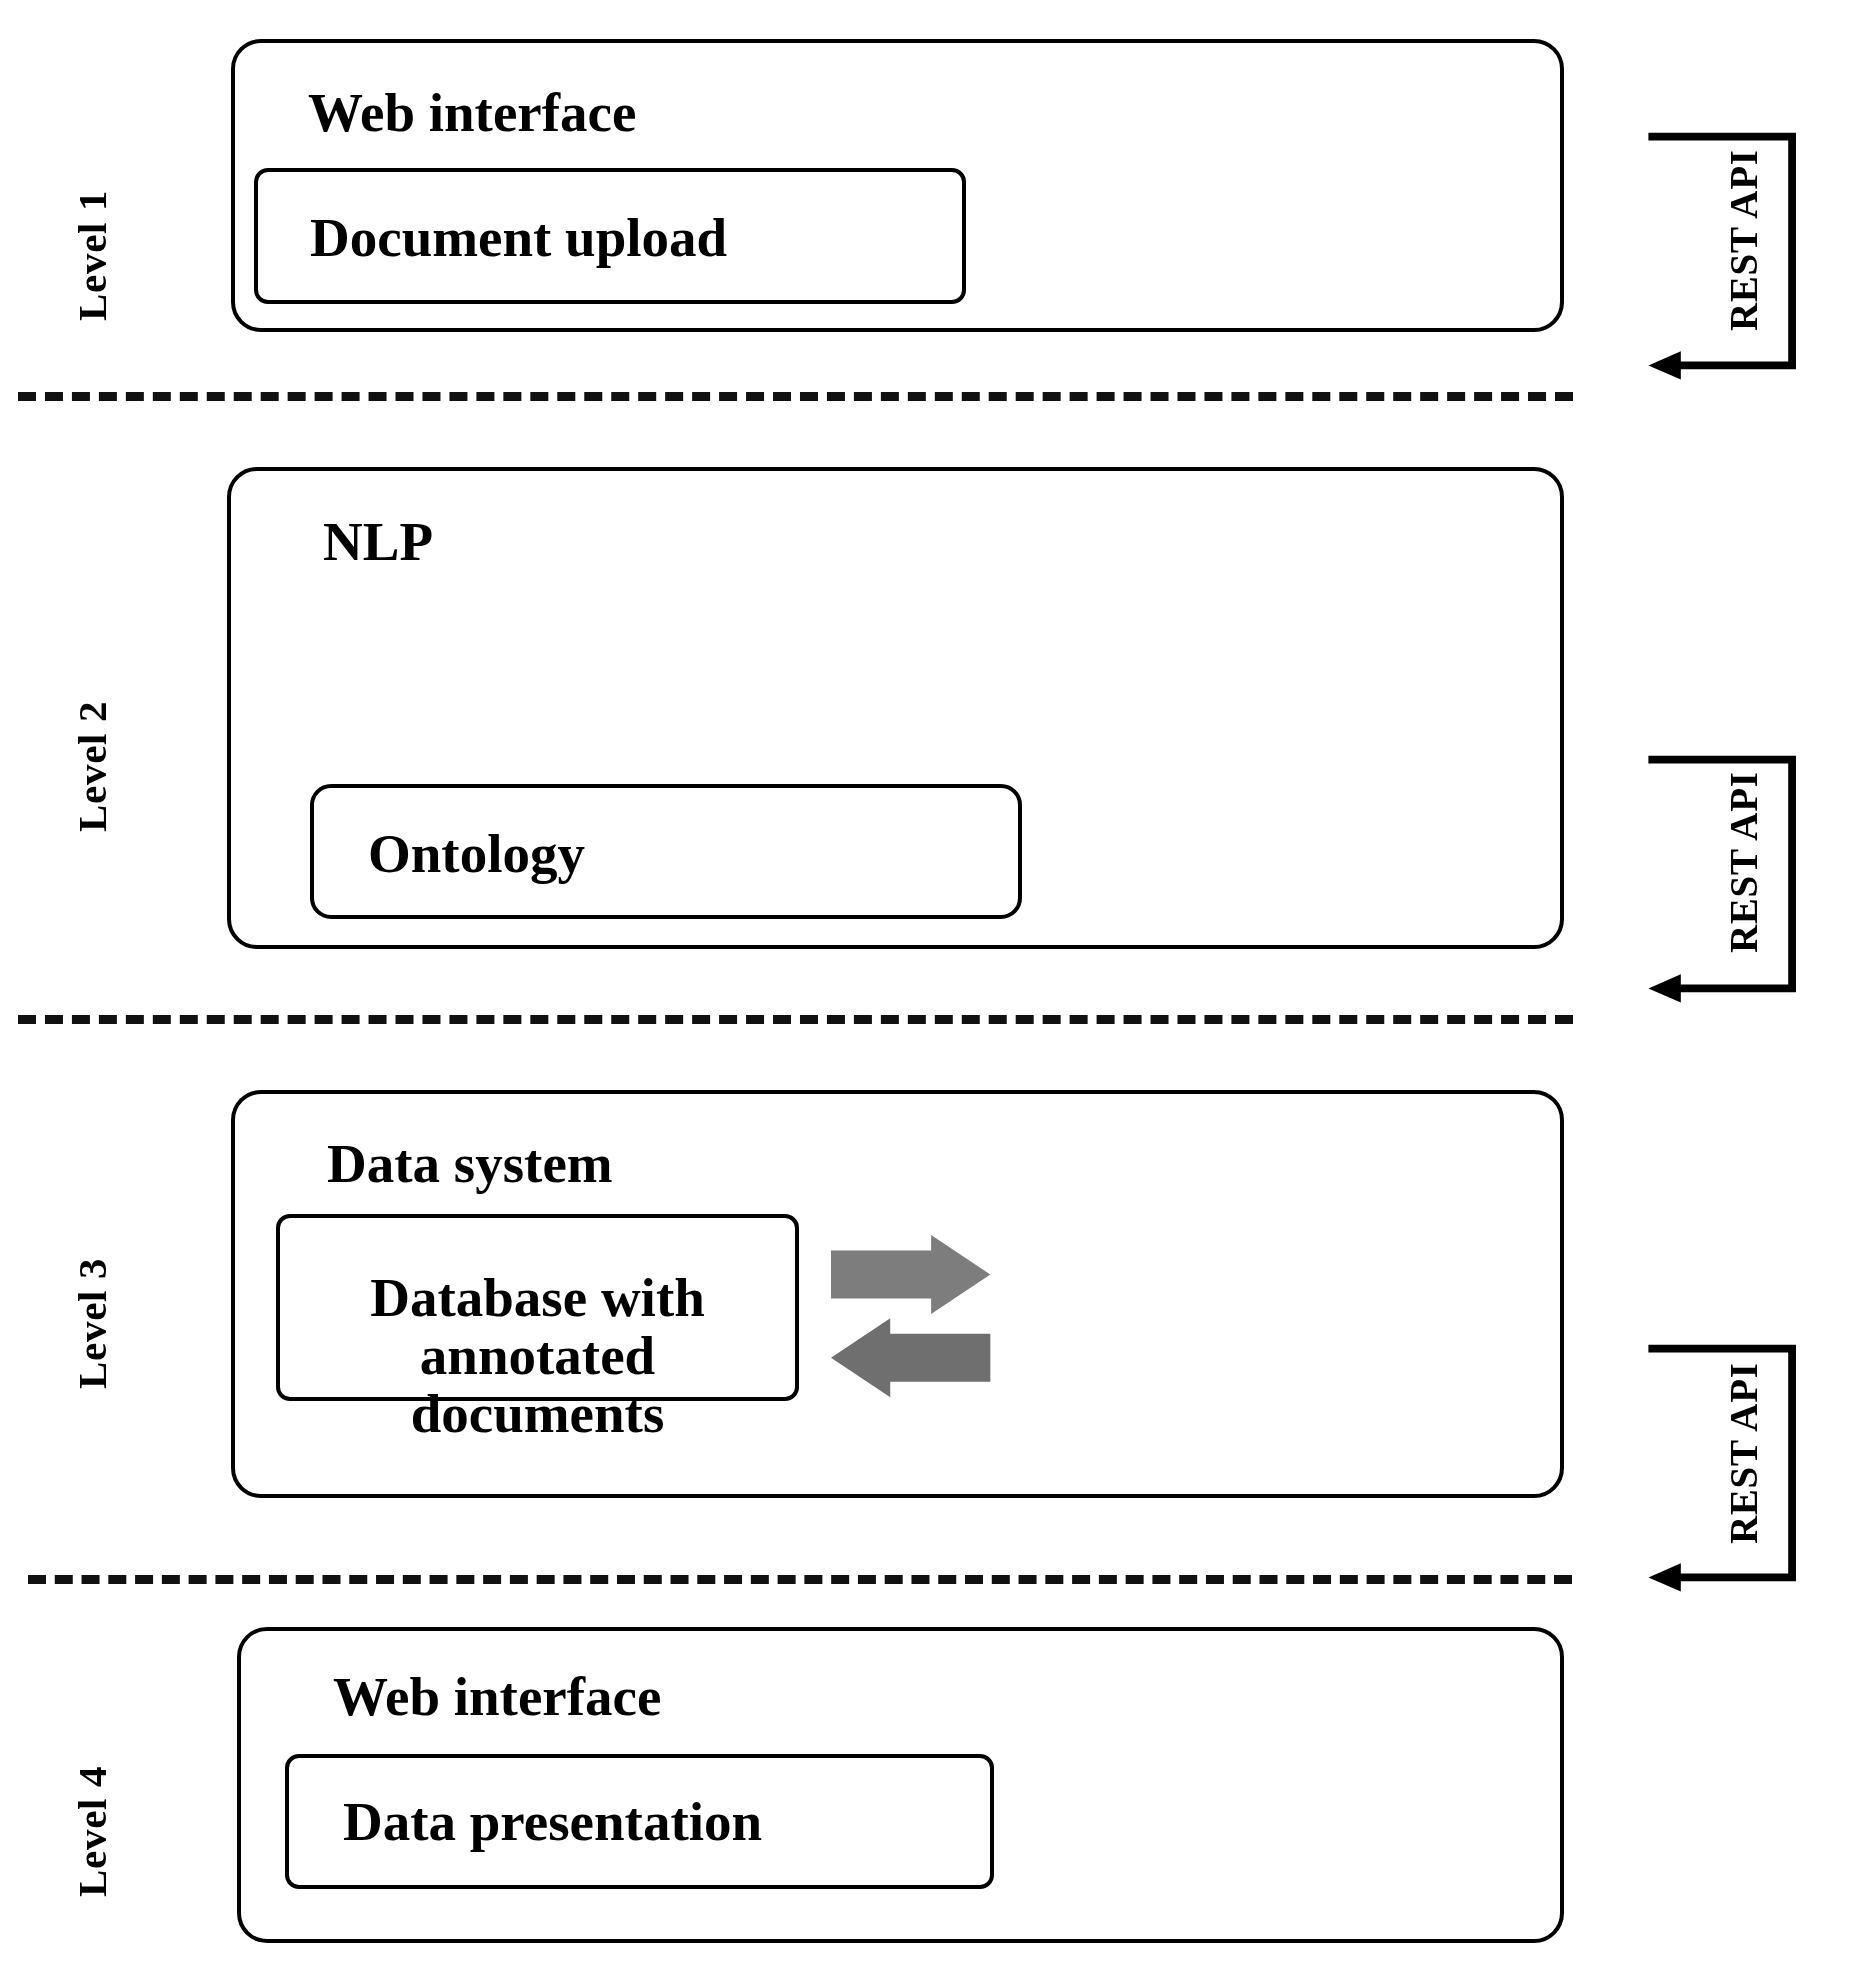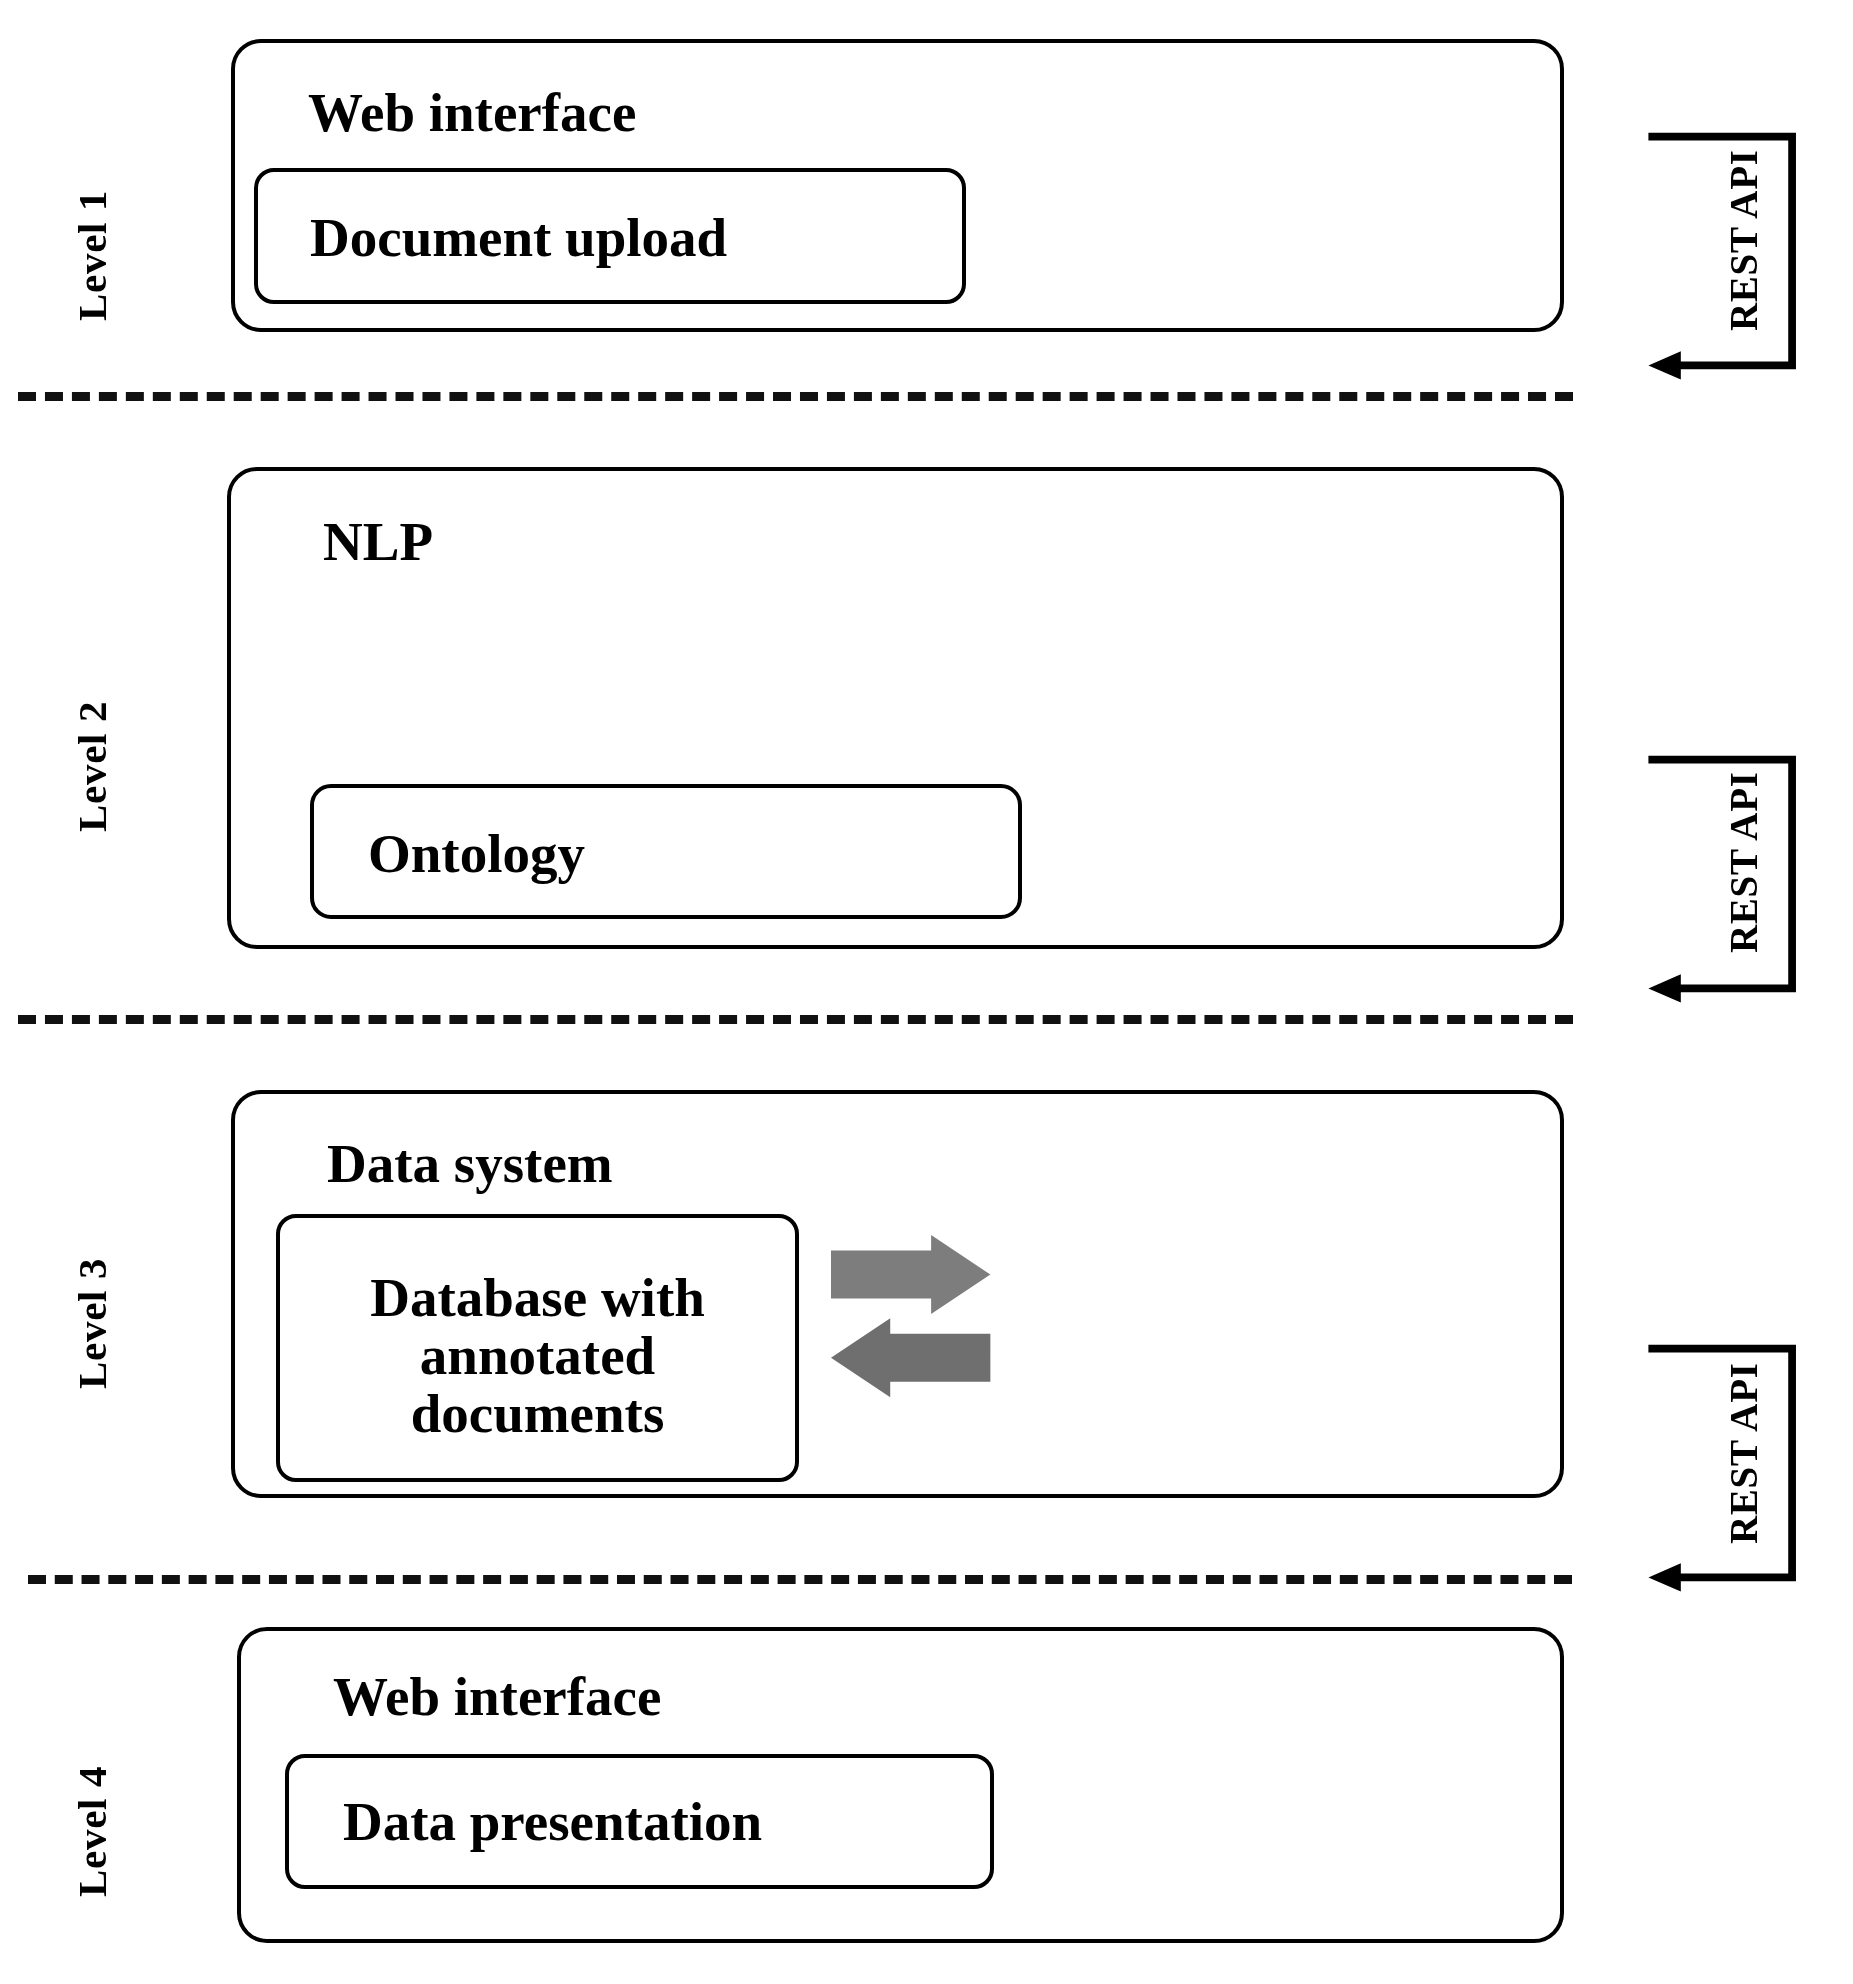--- a/index.html
+++ b/index.html
@@ -32,21 +32,21 @@
   
   .rbox {
     position: absolute;
     box-sizing: border-box;
     border: 4.2px solid #000000;
     border-radius: 30px;
     background: #ffffff;
   }
   .rbox.inner {
     border-width: 4.2px;
-    border-radius: 20px;
+    border-radius: 14px;
   }
   .rbox.inner2 {
     border-width: 4.2px;
     border-radius: 21px;
   }
 
   .box-title {
     position: absolute;
     font-weight: bold;
     font-size: 55px;
@@ -120,21 +120,21 @@
   </div>
 
   <div class="dashed-sep" style="left:18.3px; top:1015px; width:1555px;"></div>
 
   <div class="level-label" style="left:68px; top:1389px;">Level 3</div>
 
   <div class="rbox" style="left:231px; top:1090px; width:1333px; height:408px;">
     <div class="box-title" style="left:92px; top:41px;">Data system</div>
   </div>
 
-  <div class="rbox inner" style="left:276px; top:1214px; width:523px; height:268px;">
+  <div class="rbox inner" style="left:276px; top:1214px; width:523px; height:187px;">
     <div class="box-title centered" style="left:7px; right:7px; top:51px; width:calc(100% - 14px);">Database with annotated documents</div>
   </div>
 
   <div class="exchange-arrows" style="left:831px; top:1235px; width:165px; height:175px;">
     <svg width="165" height="175" viewBox="0 0 234 248">
       <polygon points="0,22 142,22 142,0 226,56 142,112 142,90 0,90" fill="#7d7d7d"></polygon>
       <polygon points="226,140 84,140 84,118 0,174 84,230 84,208 226,208" fill="#6f6f6f"></polygon>
     </svg>
   </div>
 

